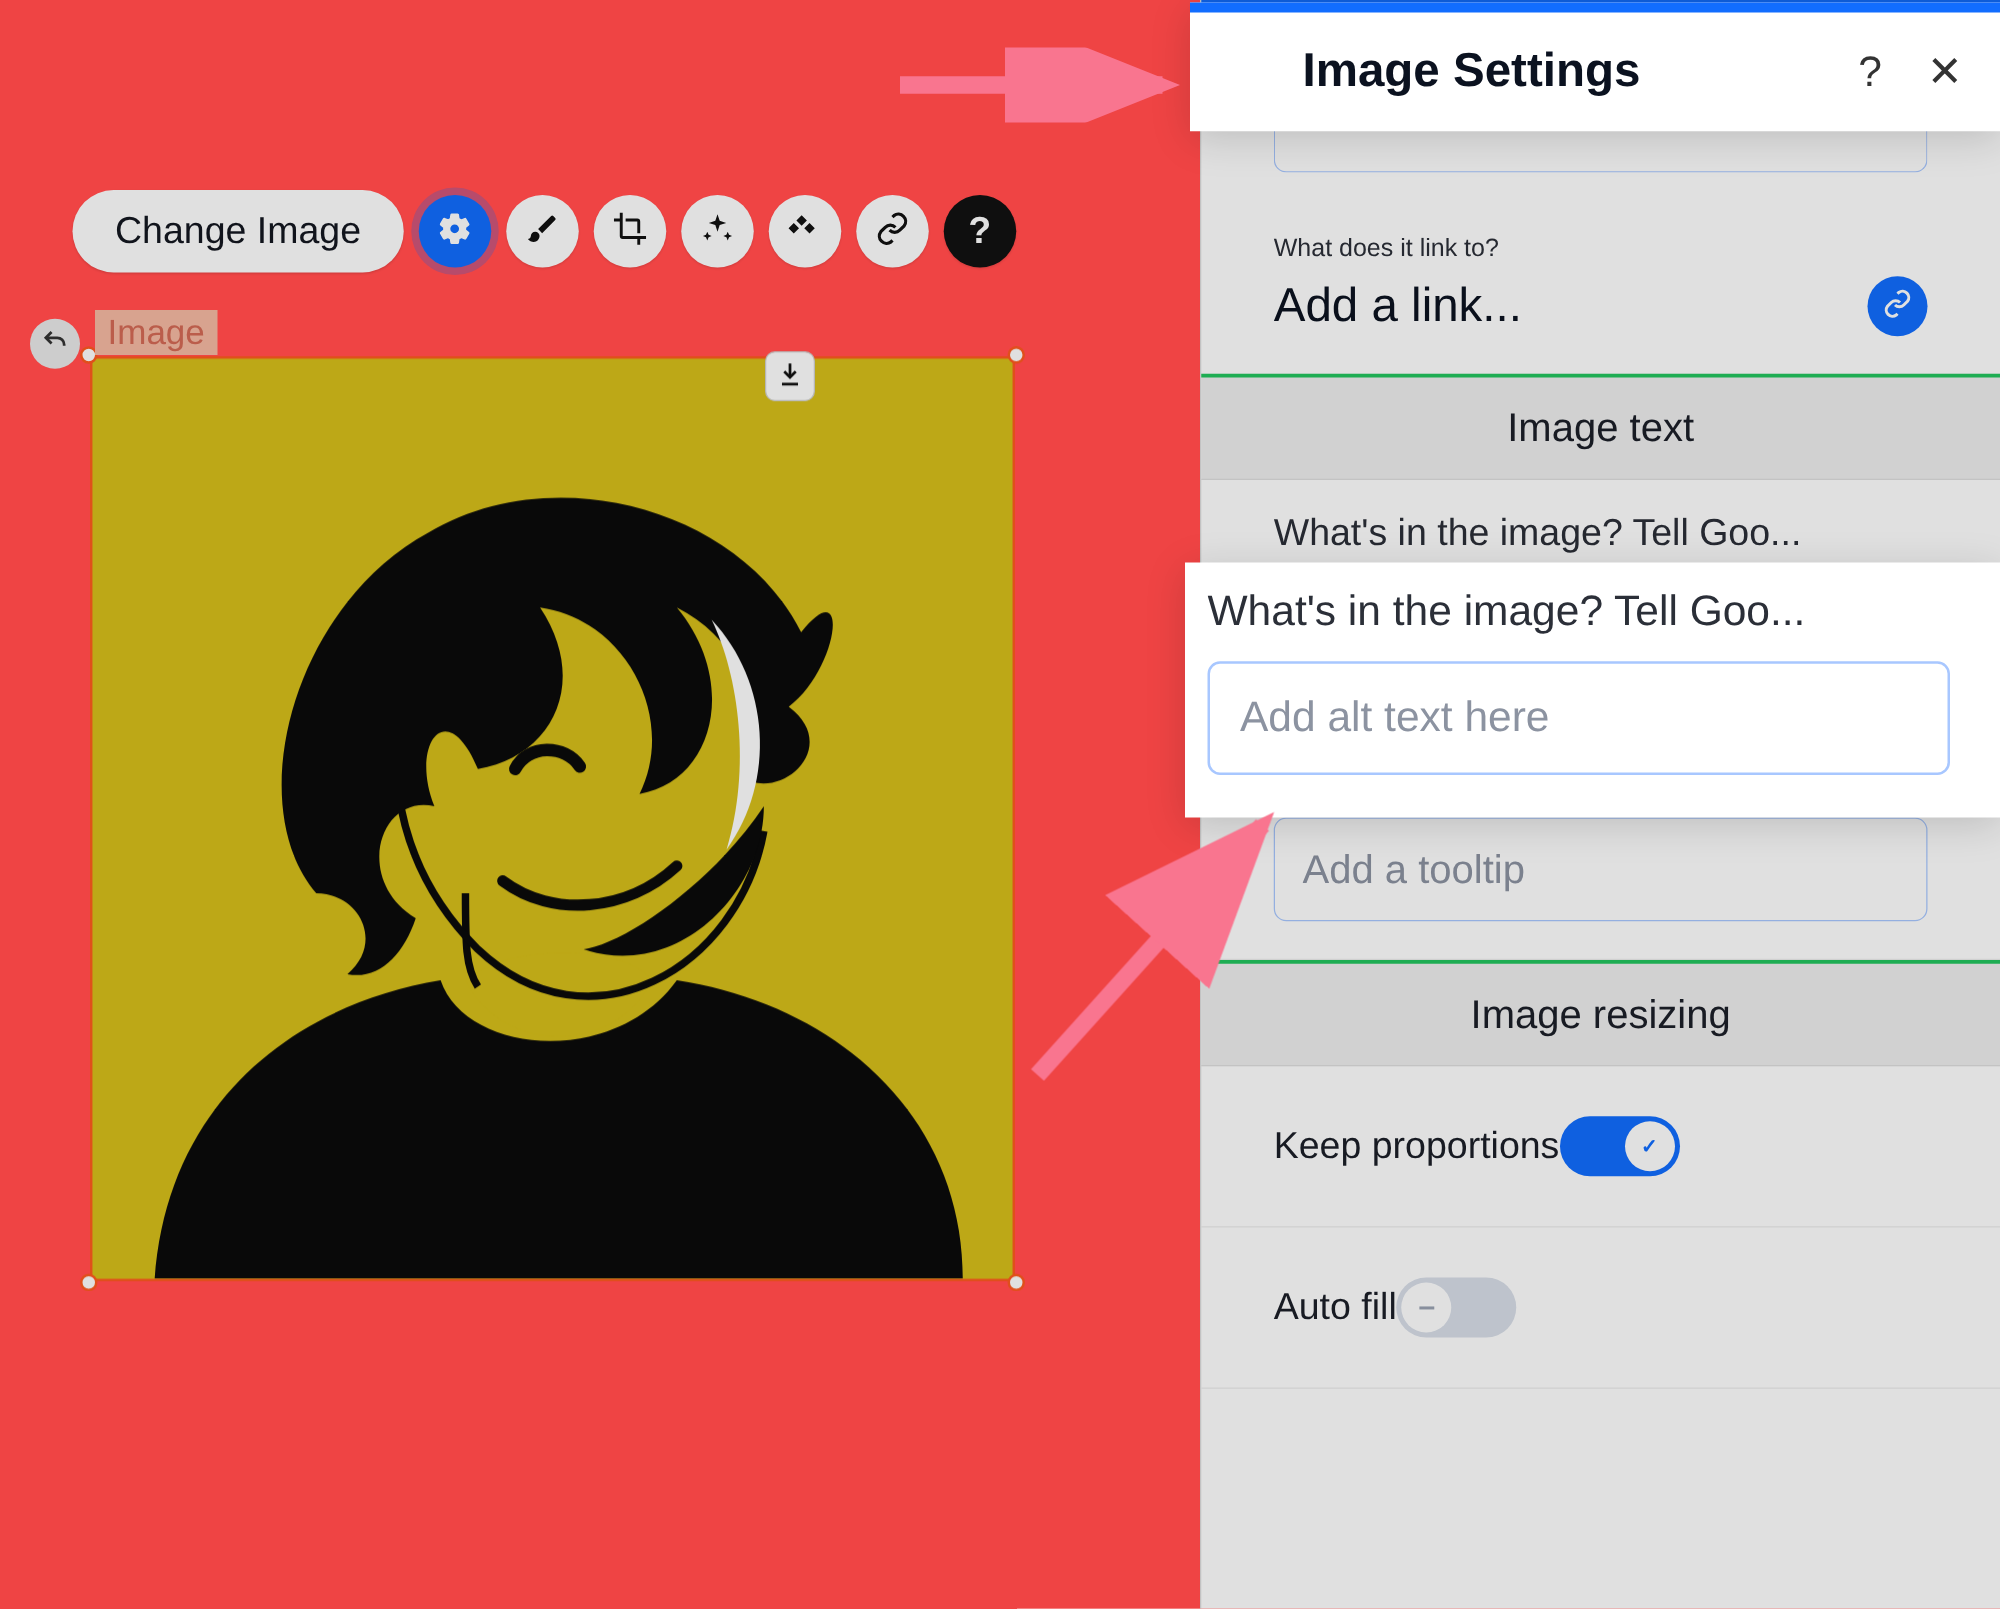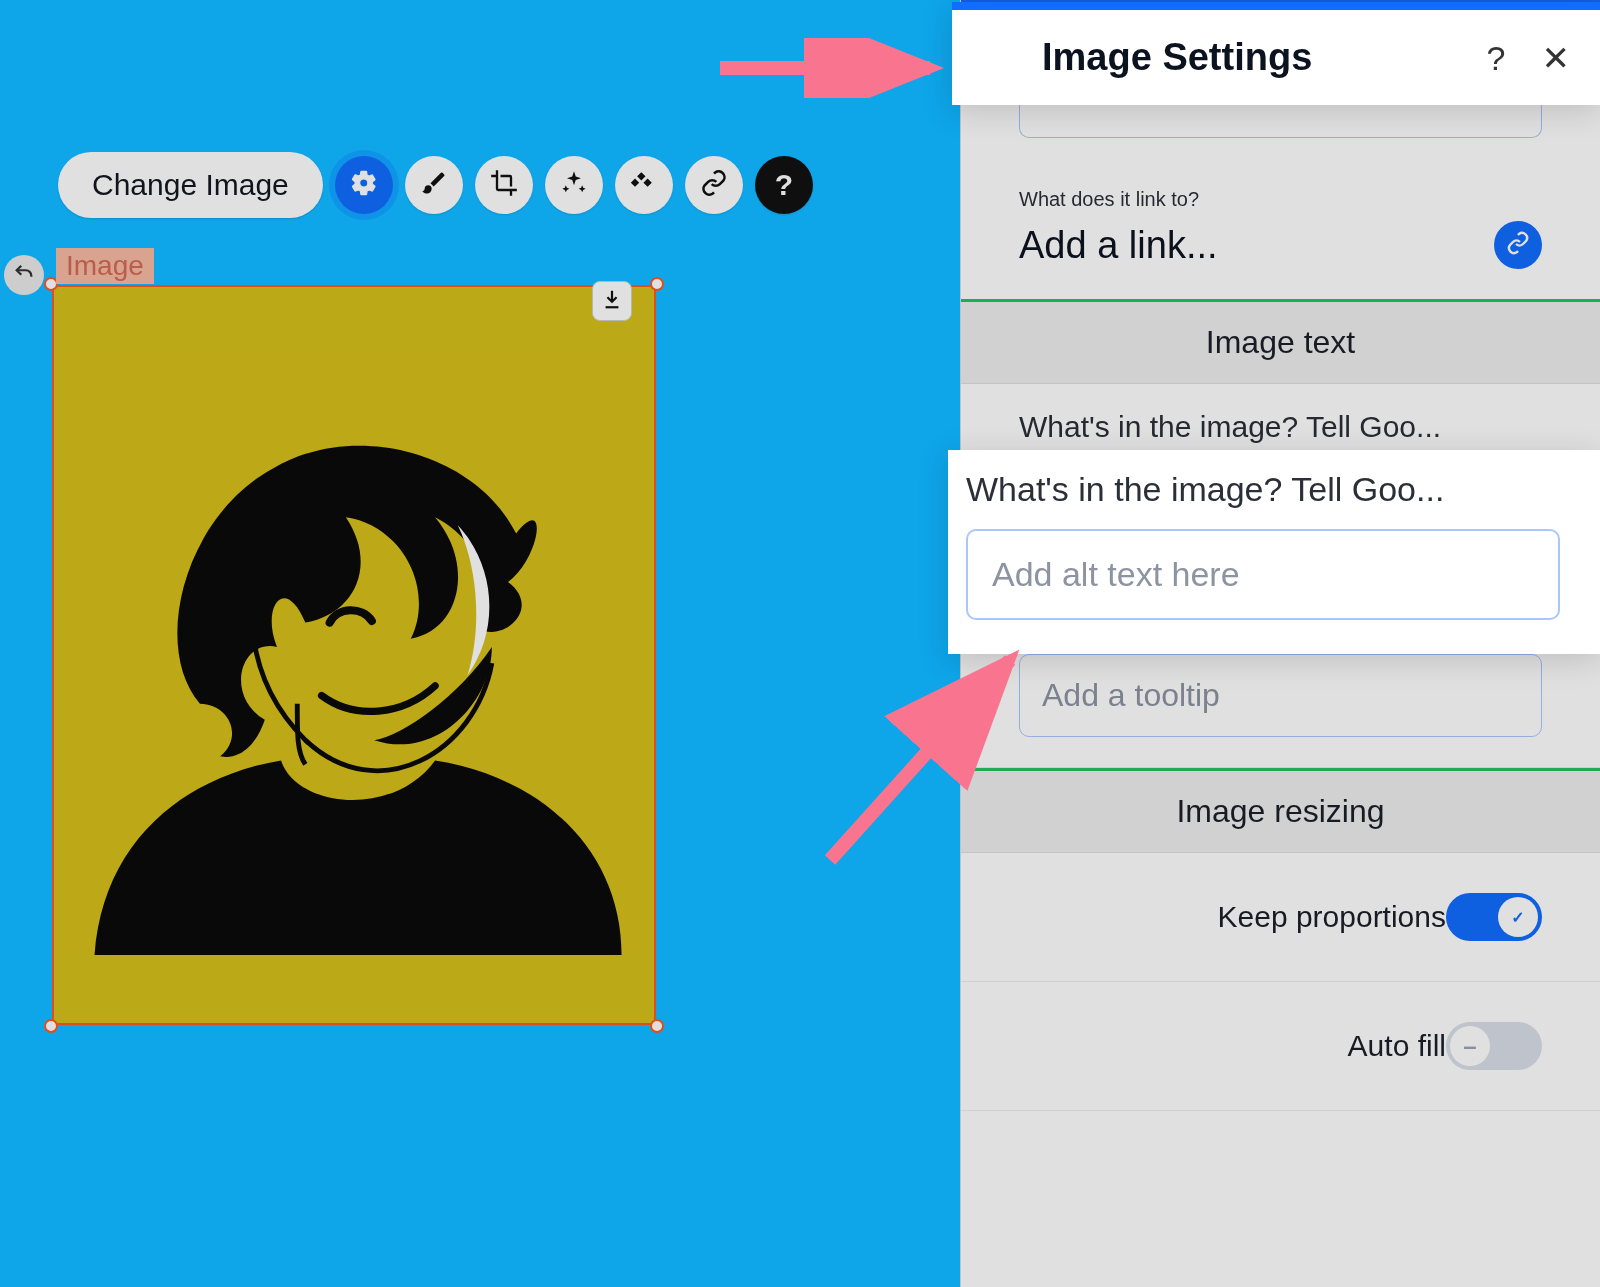--- a/index.html
+++ b/index.html
@@ -6,21 +6,21 @@
   html, body { width: 1600px; height: 1287px; }
   body {
     font-family: -apple-system, BlinkMacSystemFont, "Helvetica Neue", Arial, sans-serif;
     position: relative;
     overflow: hidden;
   }
 
   
   .stage {
     position: absolute; inset: 0;
-    background: #0ea5e9;
+    background: #ef4444;
   }
 
   
   .toolbar {
     position: absolute;
     top: 152px;
     left: 58px;
     display: flex;
     align-items: center;
     gap: 12px;
@@ -47,22 +47,22 @@
   .circ.active {
     background: #116dff;
     box-shadow: 0 0 0 6px rgba(17,109,255,0.25);
   }
   .circ svg { width: 28px; height: 28px; }
   .circ.active svg { stroke: #fff; fill:#fff; }
 
   
   .sel-wrap {
     position: absolute;
-    top: 285px; left: 52px;
-    width: 604px; height: 740px;
+    top: 285px; left: 72px;
+    width: 740px; height: 740px;
     filter: brightness(0.88);
   }
   .sel-label {
     position: absolute;
     top: -37px; left: 4px;
     background: #f5b9a3;
     color: #d46a55;
     font-size: 28px;
     padding: 2px 10px;
     z-index: 3;
@@ -161,21 +161,21 @@
     font-size: 32px;
     padding: 22px 22px;
     border:1px solid #a8c7ff;
     border-radius: 10px;
     color:#121722;
     background:#fff;
   }
   .text-input::placeholder { color:#8c93a1; }
 
   .toggle-row {
-    display:flex; align-items:center; justify-content:flex-end;
+    display:flex; align-items:center; justify-content:flex-start;
     padding: 40px 58px;
     border-bottom:1px solid #ececec;
   }
   .toggle-row .lab { font-size: 30px; color:#1b1f28; }
   .tog {
     width: 96px; height: 48px; border-radius: 30px; position:relative;
   }
   .tog.on { background:#116dff; }
   .tog.on .knob {
     position:absolute; right:4px; top:4px;

